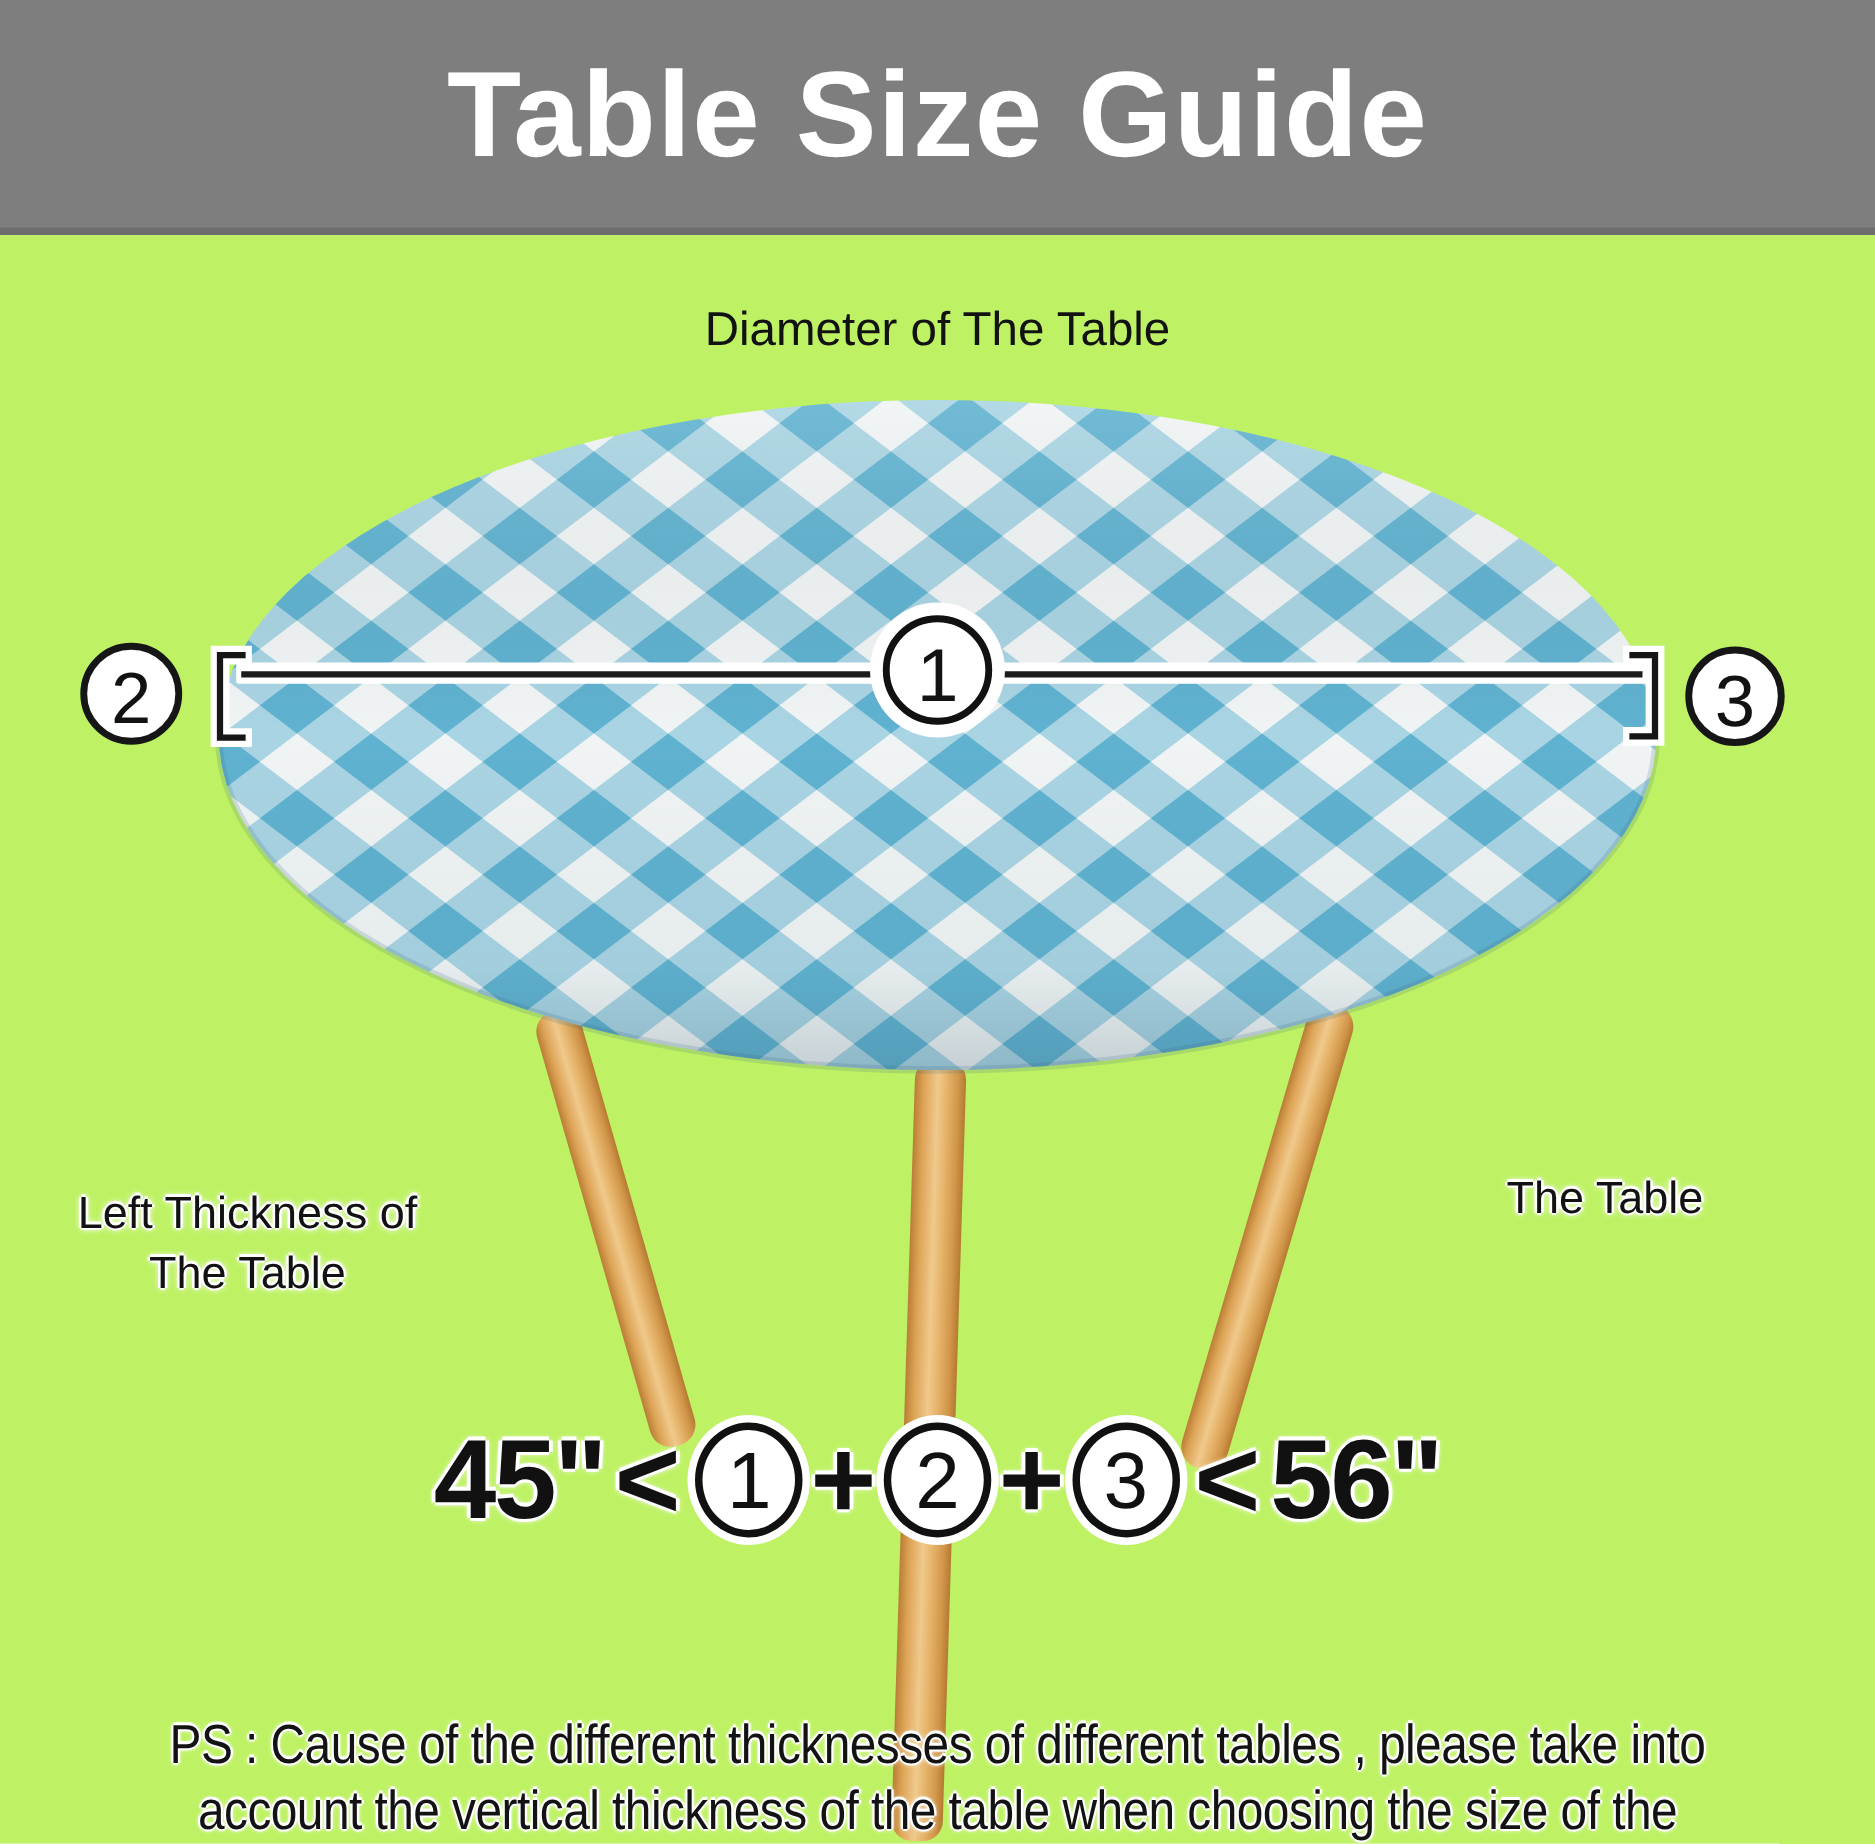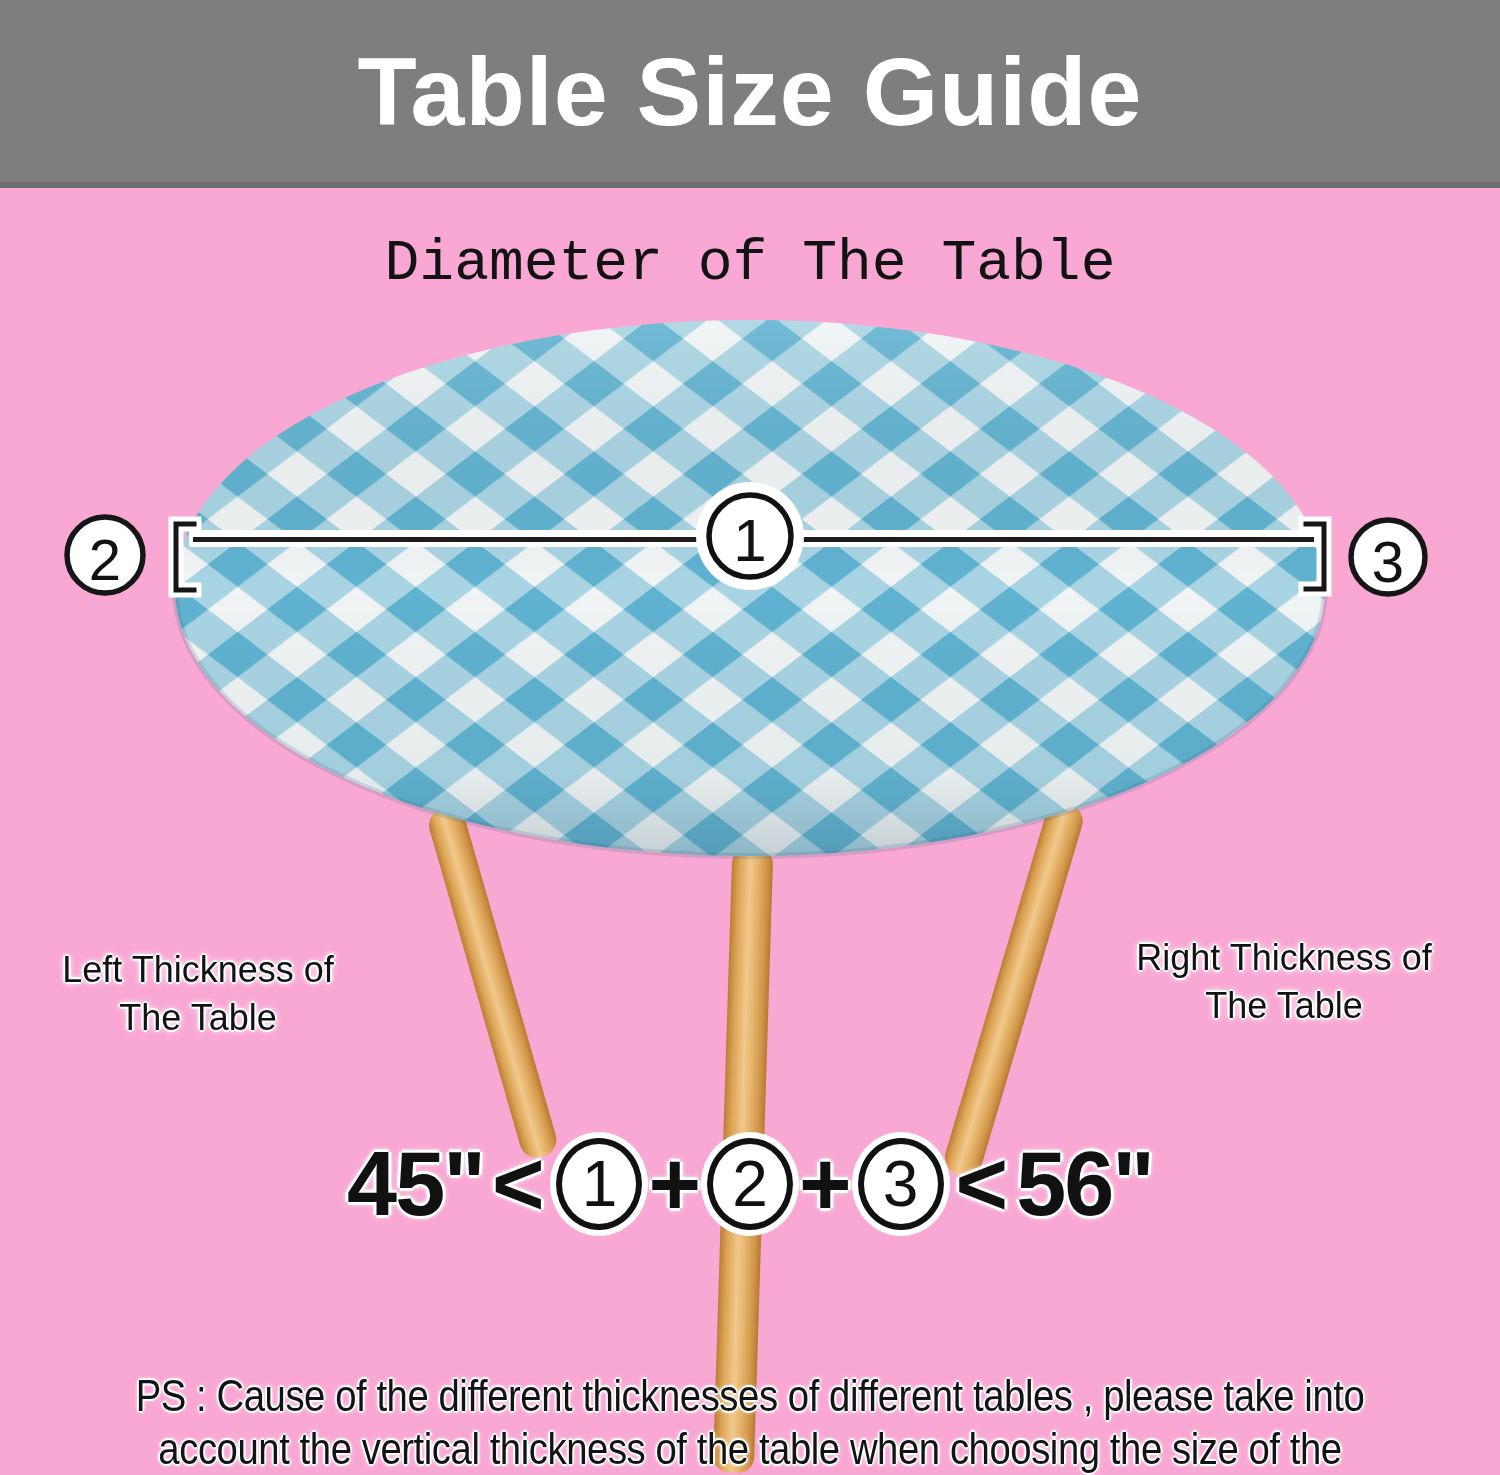--- a/index.html
+++ b/index.html
@@ -1,34 +1,34 @@
 <!DOCTYPE html>
 <html><head>
 <meta charset="utf-8">
 <style>
   html,body{margin:0;padding:0;background:#ffffff;}
   .canvas{
     position:relative;width:1500px;height:1475px;overflow:hidden;
-    background:#f9a8d4;color:#131313;
+    background:#bef264;color:#131313;
     font-family:"Liberation Sans",sans-serif;
   }
   
   .header{
     position:absolute;top:0;left:0;width:100%;height:182px;
     background:#7e7e7e;border-bottom:6px solid #6d6d6d;
     display:flex;align-items:center;justify-content:center;
   }
   .header .title{
     font-size:97px;font-weight:700;color:#ffffff;letter-spacing:1px;
     line-height:1;
   }
   
   .diameter-label{
-    position:absolute;top:232px;left:0;width:100%;
-    text-align:center;font-size:58px;line-height:1.1;color:#121212;font-family:Liberation Mono, monospace;
+    position:absolute;top:244px;left:0;width:100%;
+    text-align:center;font-size:38px;line-height:1.1;color:#121212;
   }
   
   svg.scene{position:absolute;left:0;top:0;width:1500px;height:1475px;}
   svg.scene text{
     font-family:"Liberation Sans",sans-serif;fill:#121212;font-weight:400;
   }
   
   .side-label{
     position:absolute;text-align:center;font-size:36px;line-height:1.32;
     color:#121212;
@@ -149,21 +149,20 @@
       <text x="1388" y="561" text-anchor="middle" dominant-baseline="central" font-size="58">3</text>
     </g>
   </svg>
 
   <div class="side-label left">
     <div>Left Thickness of</div>
     <div>The Table</div>
   </div>
 
   <div class="side-label right">
-    <div>Right Thickness of</div>
     <div>The Table</div>
   </div>
 
   <div class="formula">
     <span class="num">45"</span>
     <span class="lt">&lt;</span>
     <span class="circle">1</span>
     <span class="plus">+</span>
     <span class="circle">2</span>
     <span class="plus">+</span>

